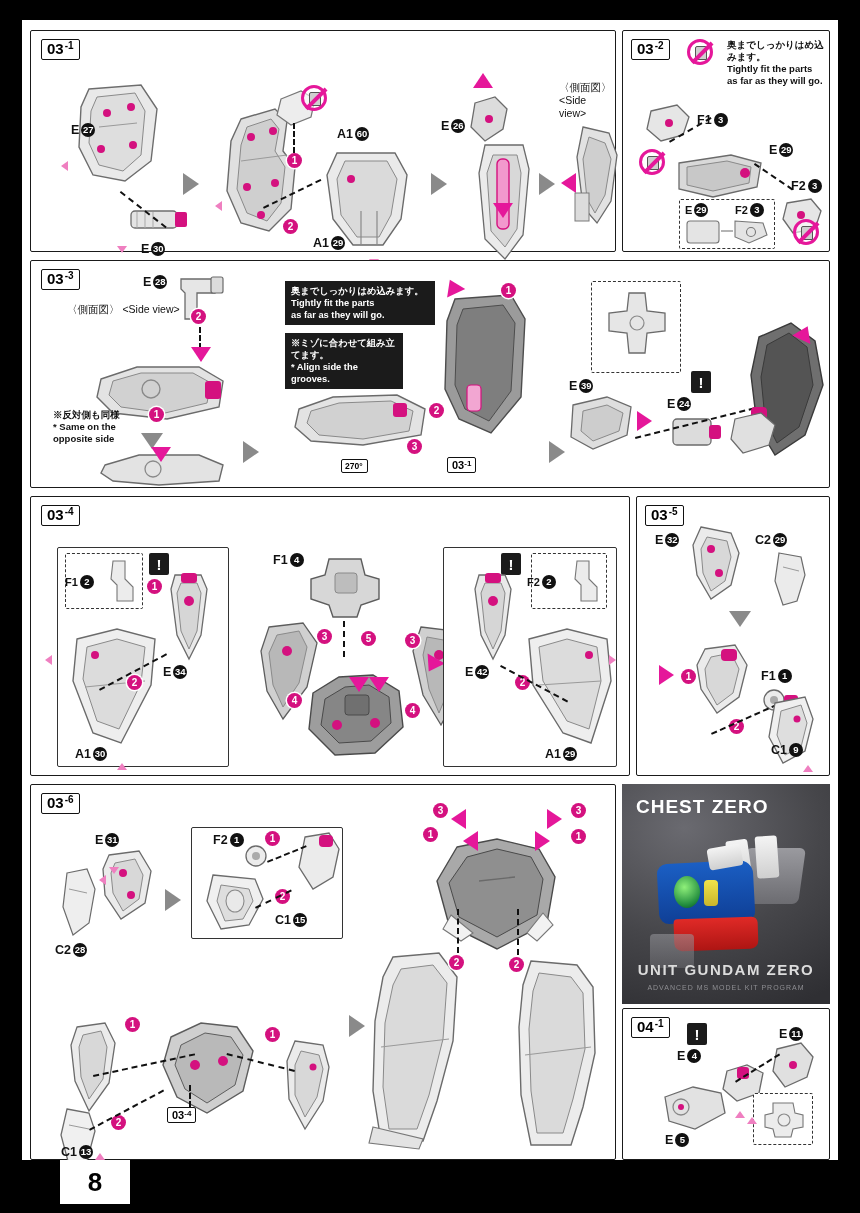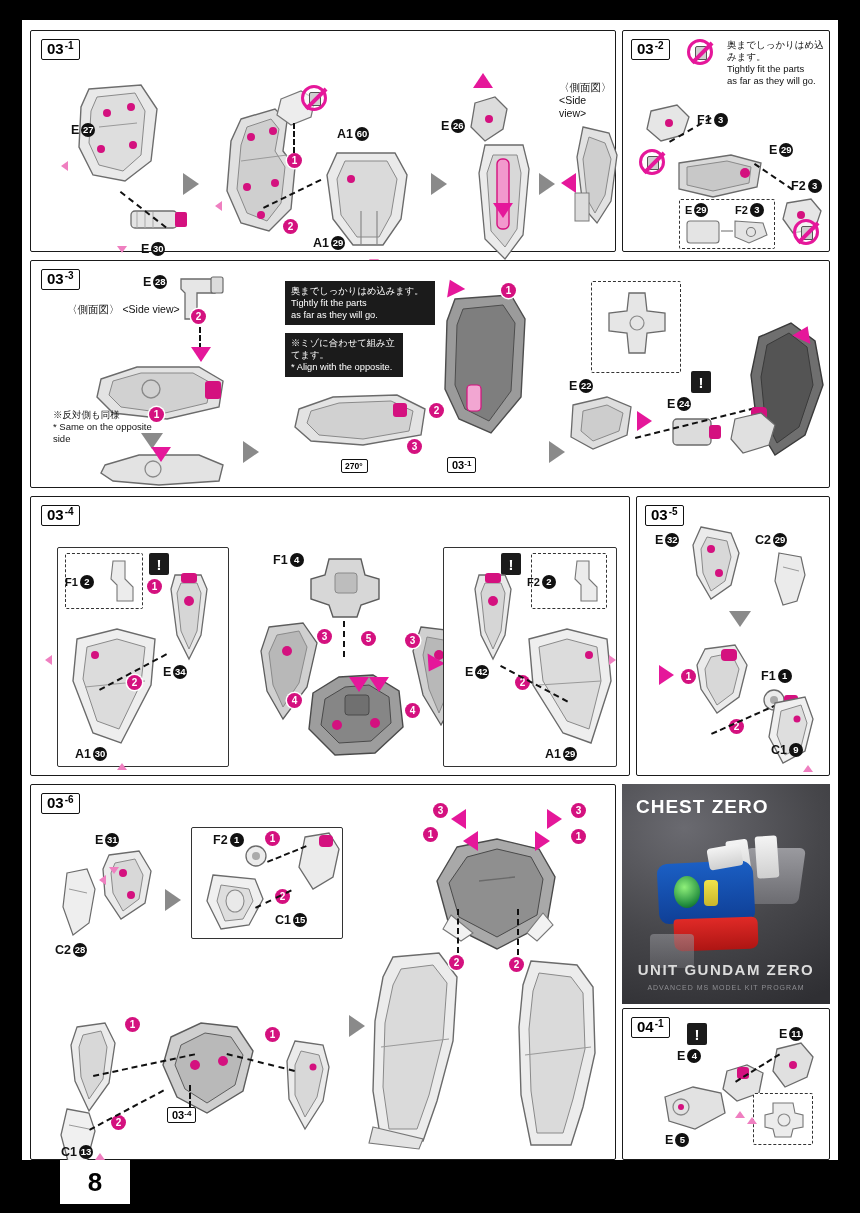--- a/index.html
+++ b/index.html
@@ -121,21 +121,21 @@
 
   
   .bang {
     position:absolute; width:20px; height:22px; background:#1b1b1b;
     color:#fff; font-weight:bold; font-size:15px;
     display:flex; align-items:center; justify-content:center; border-radius:2px;
   }
 
   
   .note {
-    position:absolute; font-size:9.5px; line-height:1.25; color:#111;
+    position:absolute; font-size:9.5px; line-height:1.25; color:#111;font-weight:bold;
   }
   .note.dark {
     background:#1b1b1b; color:#fff; border:none; padding:4px 6px;
     font-size:9.3px; line-height:1.3;
   }
   .note .jp { display:block; }
   .note .en { display:block; }
 
   .sideview {
     position:absolute; font-size:10.5px; line-height:1.25; text-align:left; color:#111;
@@ -460,21 +460,21 @@
 
       <div class="garrow" style="left:212px; top:180px;"></div>
 
       <div class="note dark" style="left:254px; top:20px; width:150px;">
         <span class="jp">奥までしっかりはめ込みます。</span>
         <span class="en">Tightly fit the parts</span>
         <span class="en">as far as they will go.</span>
       </div>
       <div class="note dark" style="left:254px; top:72px; width:118px;">
         <span class="jp">※ミゾに合わせて組み立てます。</span>
-        <span class="en">* Align with the opposite.</span>
+        <span class="en">* Align side the grooves.</span>
       </div>
 
       <div class="part" style="left:406px; top:32px;">
         <svg width="96" height="150" viewBox="0 0 96 150">
           <polygon points="18,6 74,2 88,26 84,104 54,140 22,126 8,96 10,28" fill="#9b9b9b" stroke="#4d4d4d" stroke-width="1.4"></polygon>
           <polygon points="26,16 66,12 78,30 74,98 52,128 28,116 18,92 20,32" fill="#7e7e7e" stroke="#4d4d4d" stroke-width="1"></polygon>
           <rect x="30" y="92" width="14" height="26" rx="4" fill="#f2a6d2" stroke="#d4117f" stroke-width="1.2"></rect>
         </svg>
       </div>
       <div class="parrow up" style="left:412px; top:18px; transform:rotate(-25deg);"></div>
@@ -501,21 +501,21 @@
       <div class="inset" style="left:560px; top:20px; width:90px; height:92px;"></div>
       <div class="part" style="left:574px; top:30px;">
         <svg width="64" height="74" viewBox="0 0 64 74">
           <polygon points="24,2 40,2 42,20 60,22 60,40 42,42 40,62 24,62 22,42 4,40 4,22 22,20" fill="#e6e6e6" stroke="#6b6b6b" stroke-width="1.3"></polygon>
           <circle cx="32" cy="32" r="7" fill="none" stroke="#8a8a8a" stroke-width="1.2"></circle>
         </svg>
       </div>
 
       <div class="plabel" style="left:538px; top:118px;">
         <span>E</span>
-          <span class="num">22</span>
+          <span class="num">39</span>
       </div>
       <div class="part" style="left:534px; top:134px;">
         <svg width="72" height="58" viewBox="0 0 72 58">
           <polygon points="8,10 42,2 66,12 62,40 28,54 6,42" fill="#dedede" stroke="#6b6b6b" stroke-width="1.3"></polygon>
           <polygon points="18,16 42,10 58,18 54,36 28,46 16,36" fill="#cdcdcd" stroke="#8a8a8a" stroke-width="1"></polygon>
         </svg>
       </div>
       <div class="parrow right" style="left:606px; top:150px;"></div>
 
       <div class="bang" style="left:660px; top:110px;">!</div>

